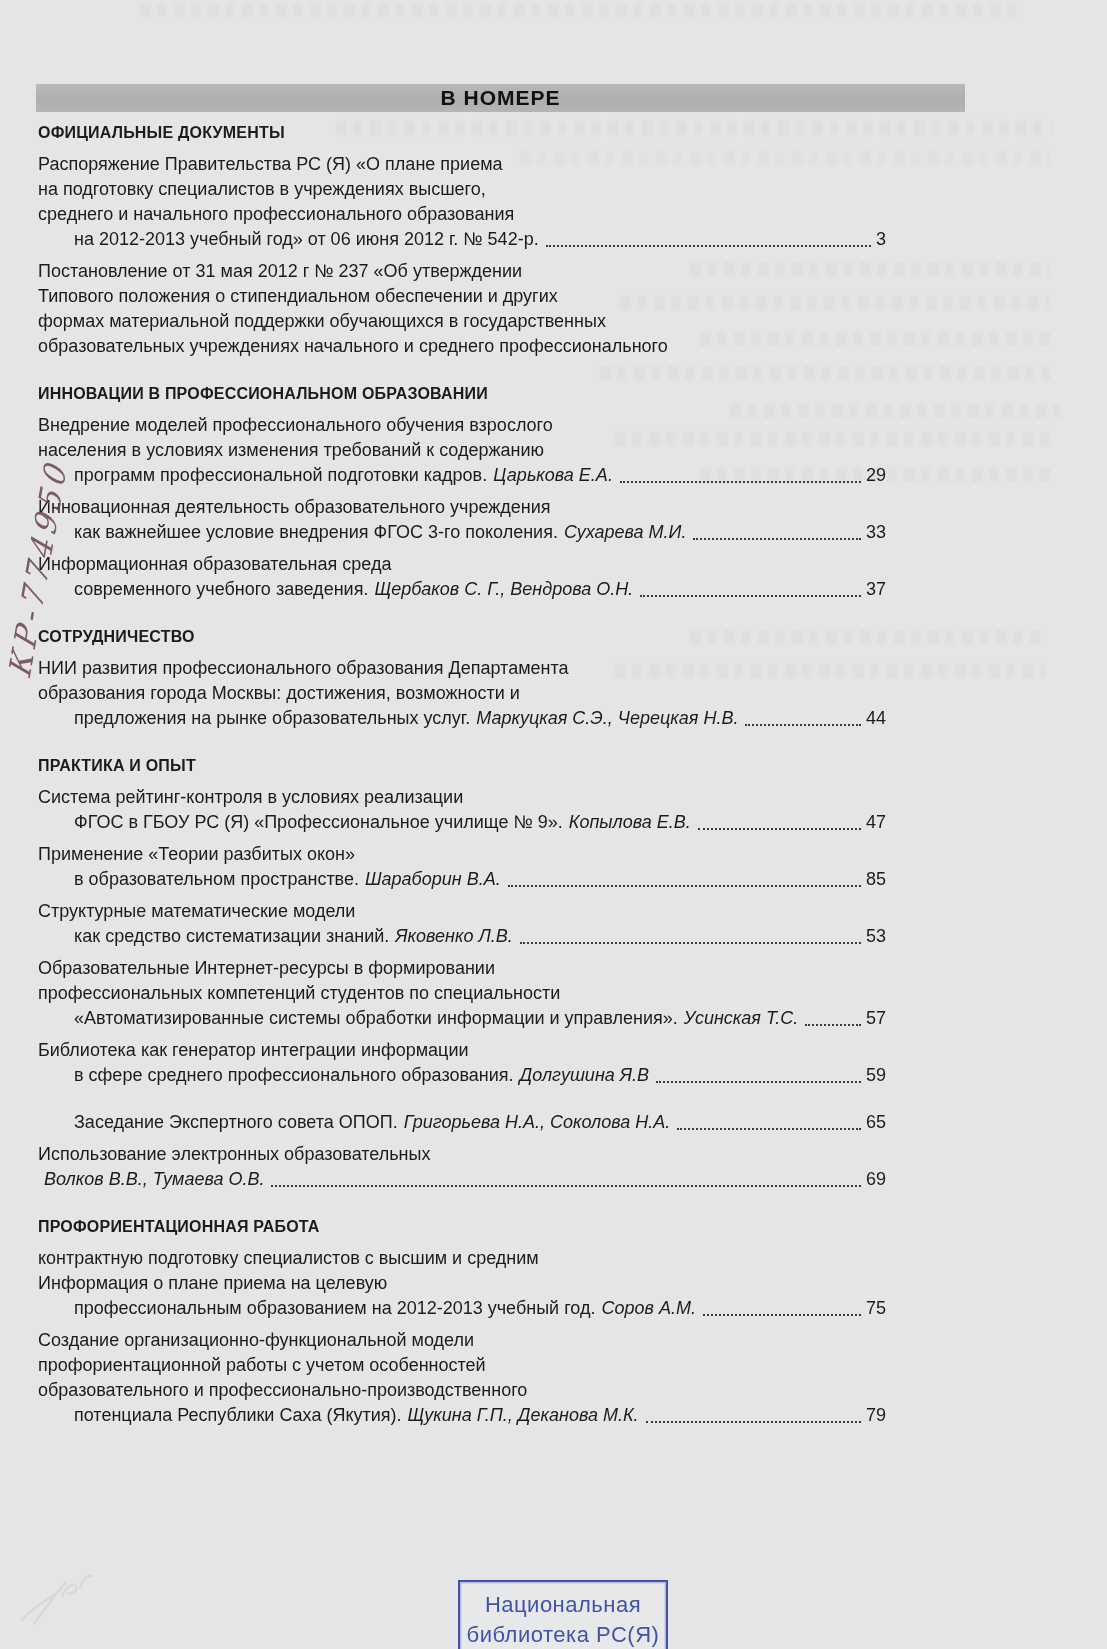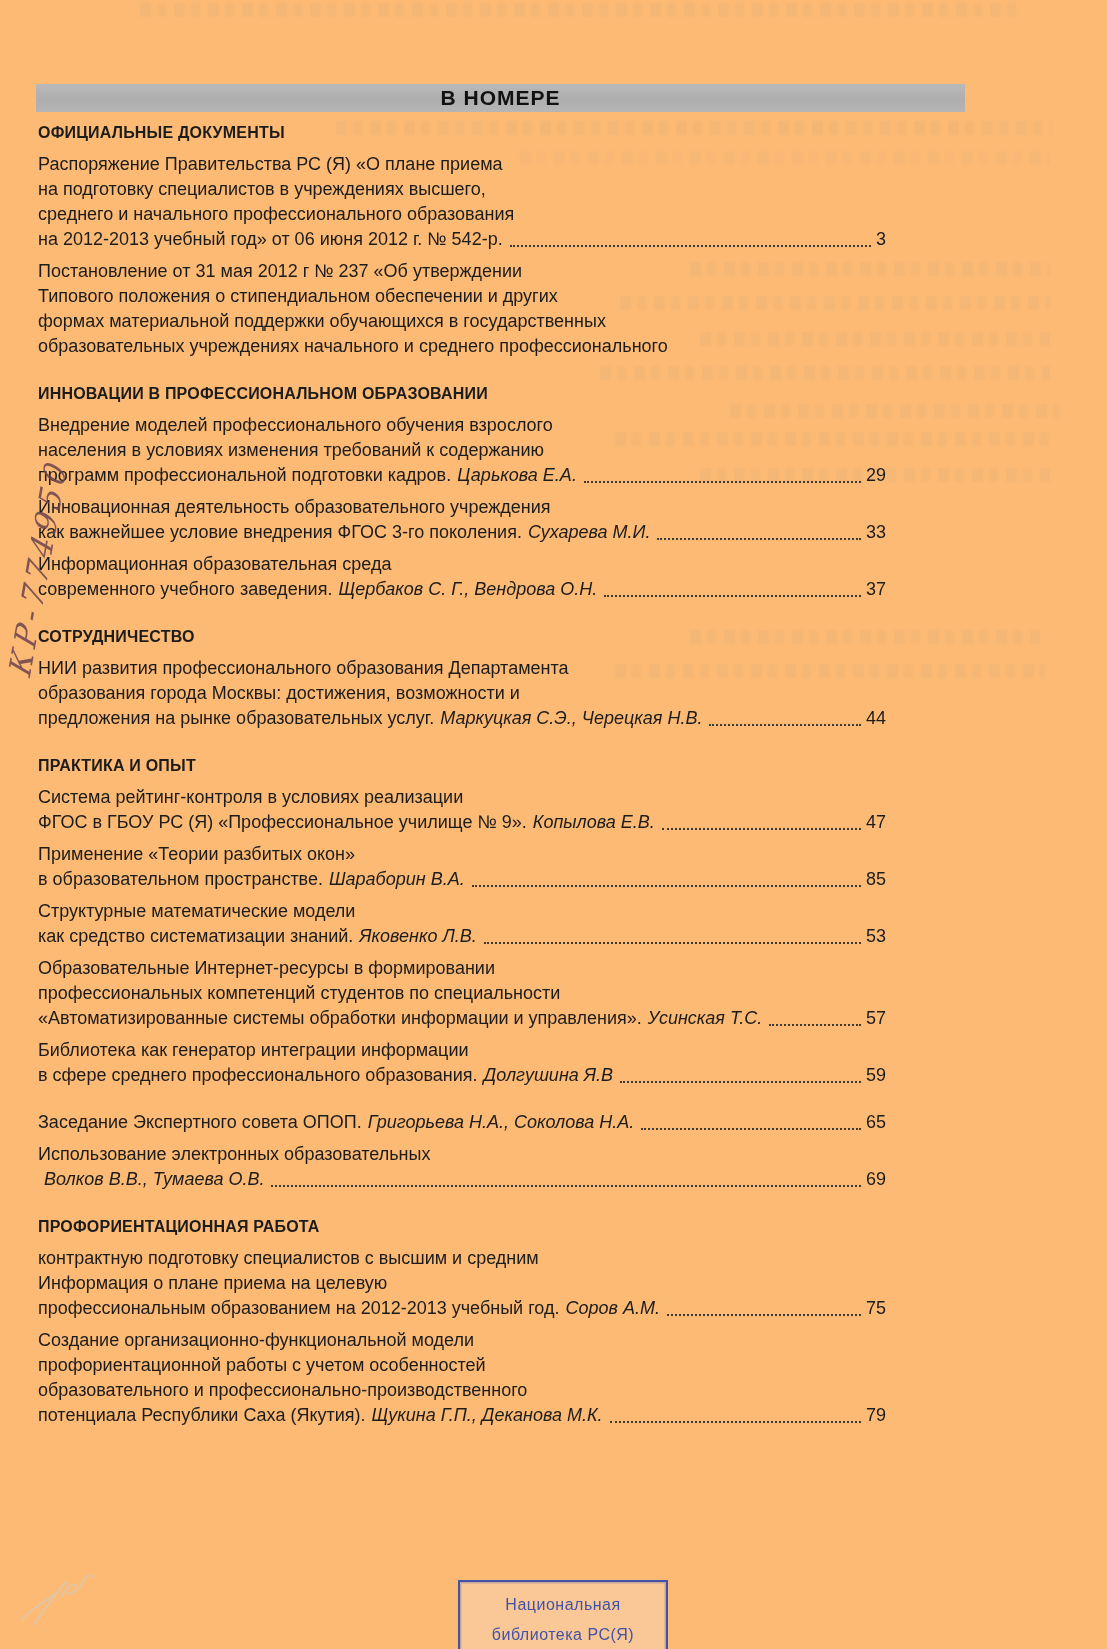--- a/index.html
+++ b/index.html
@@ -1,20 +1,20 @@
 <!DOCTYPE html>
 <html><head>
 <meta charset="utf-8">
 <style>
   html,body{margin:0;padding:0;background:#ffffff;}
   .page{
     position:relative;
     width:1107px;height:1649px;
     overflow:hidden;
-    background:#fdba74;
+    background:#e5e5e5;
     font-family:"Liberation Sans",sans-serif;
     color:#1c1c1c;
   }
   
   .ghost{
     position:absolute;height:14px;
     background:repeating-linear-gradient(90deg,
       rgba(140,140,140,.55) 0 11px, rgba(140,140,140,0) 11px 17px,
       rgba(140,140,140,.45) 17px 26px, rgba(140,140,140,0) 26px 34px);
     opacity:.13;filter:blur(1.1px);
@@ -34,21 +34,21 @@
   .section{margin-bottom:22px;}
   .section-title{
     font-weight:bold;font-size:16px;line-height:26px;margin-bottom:6px;
     letter-spacing:.2px;
   }
   .entry{margin-bottom:7px;}
   .line{font-size:18px;line-height:25px;}
   .final-line{
     display:flex;align-items:flex-end;font-size:18px;line-height:25px;
   }
-  .fl-text{white-space:nowrap;}
+  .fl-text{white-space:nowrap;margin-left:36px;}
   .fl-authors{white-space:nowrap;font-style:italic;margin-left:6px;}
   .leader{
     flex:1 1 auto;min-width:18px;
     border-bottom:2.4px dotted #3a3a3a;
     margin:0 5px 5px 7px;
   }
   .pagenum{white-space:nowrap;}
   
   .hw-number{
     position:absolute;left:2px;top:668px;
@@ -62,21 +62,21 @@
   
   .stamp{
     position:absolute;left:458px;top:1580px;width:210px;height:92px;
     border:2.5px solid #4152a8;
     box-shadow:inset 0 0 0 1.5px rgba(65,82,168,.28);
     display:flex;flex-direction:column;align-items:center;justify-content:flex-start;
     padding-top:8px;box-sizing:border-box;
     color:#4152a8;background:rgba(240,242,250,.25);
   }
   .stamp div{
-    font-size:16px;line-height:30px;letter-spacing:.5px;
+    font-size:22px;line-height:30px;letter-spacing:.5px;
     font-family:"Liberation Sans",sans-serif;
   }
 </style>
 </head>
 <body>
 
 <div class="page">
 
   <div class="ghost" style="left:140px;top:3px;width:880px;"></div>
   <div class="ghost" style="left:336px;top:121px;width:716px;"></div>

